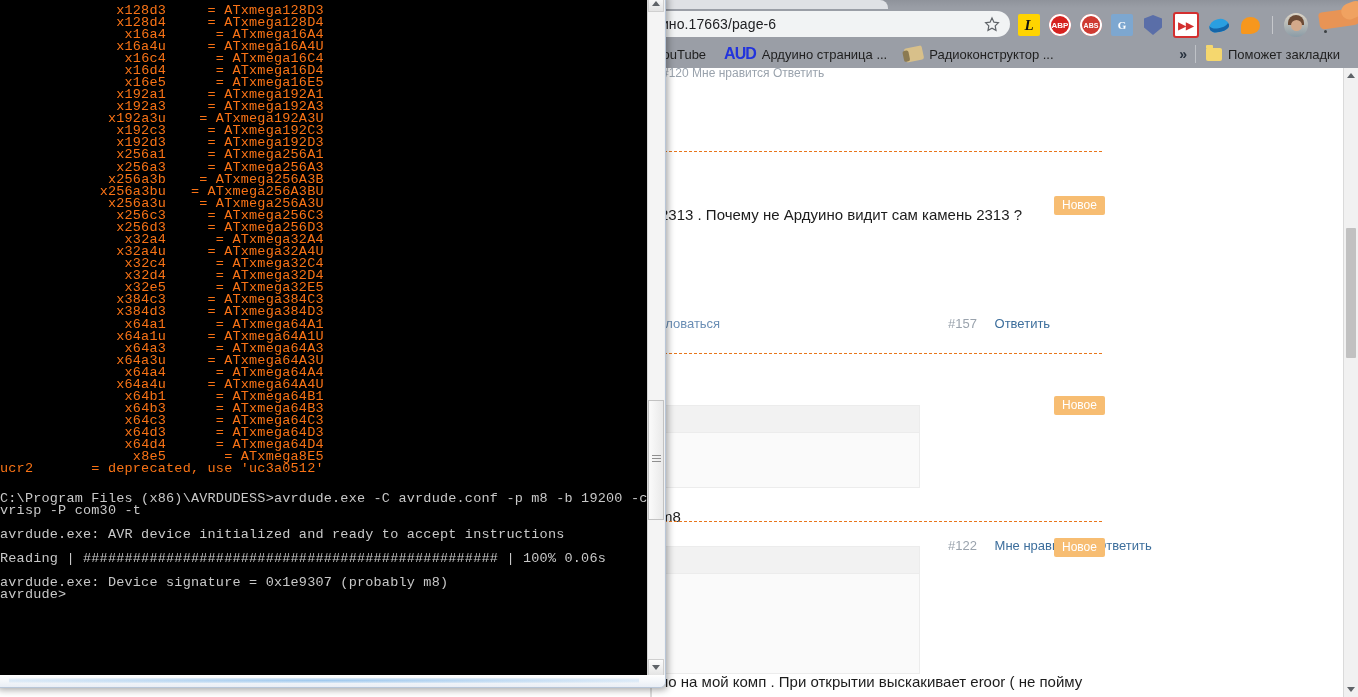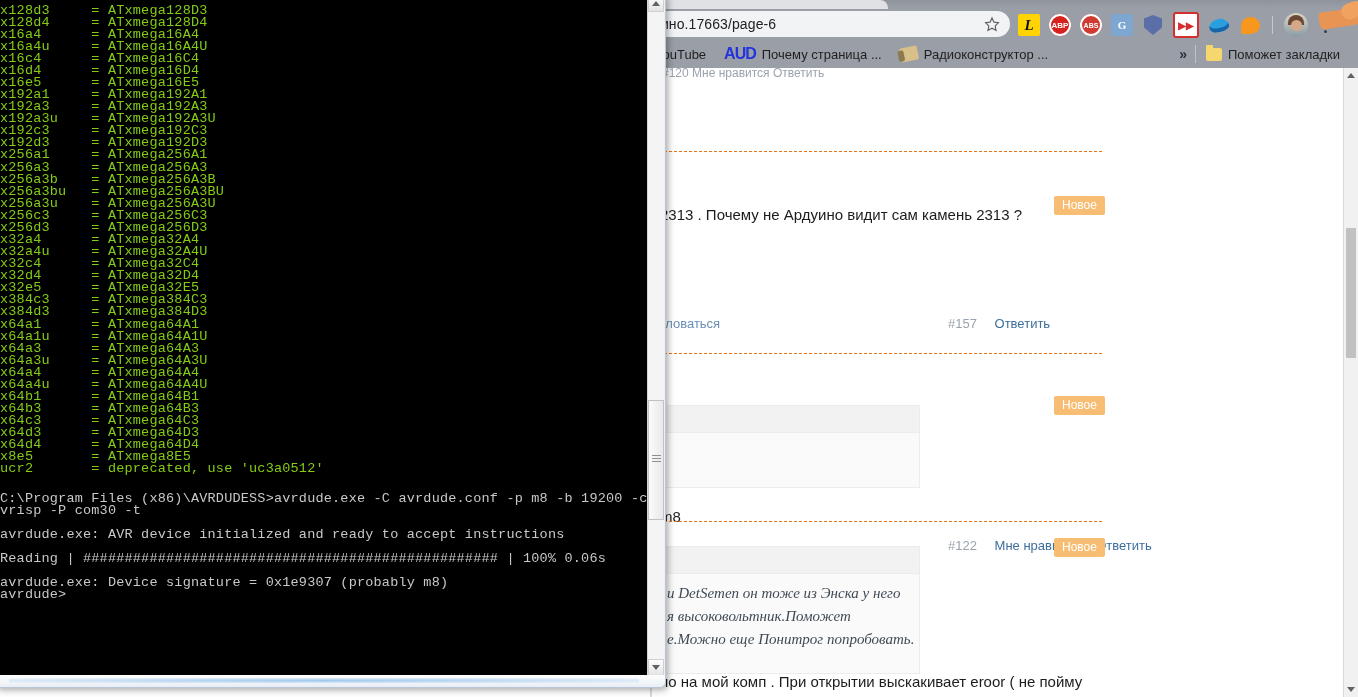--- a/index.html
+++ b/index.html
@@ -449,23 +449,24 @@
     background: #000000;
     overflow: hidden;
   }
   .console-text {
     position: absolute;
     left: 4px;
     top: -4px;
     font-family: "Liberation Mono", "DejaVu Sans Mono", monospace;
     font-size: 13.5px;
     line-height: 12.08px;
-    color: #84cc16;
+    color: #f97316;
     white-space: pre;
     letter-spacing: 0.2px;
+    text-align: right;
   }
   .console-text2 {
     position: absolute;
     left: 4px;
     top: 484px;
     font-family: "Liberation Mono", "DejaVu Sans Mono", monospace;
     font-size: 13.5px;
     line-height: 12.08px;
     color: #c8c8c8;
     white-space: pre;
@@ -582,21 +583,21 @@
         </div>
       </div>
 
       <div class="bookmark-bar">
         <div class="bm">
           <span class="bm-yt"></span>
           <span>YouTube</span>
         </div>
         <div class="bm">
           <span class="bm-aud">AUD</span>
-          <span>Почему страница ...</span>
+          <span>Ардуино страница ...</span>
         </div>
         <div class="bm">
           <span class="bm-book"></span>
           <span>Радиоконструктор ...</span>
         </div>
         <div class="bm-spacer"></div>
         <div class="chevrons">»</div>
         <div class="bm-divider"></div>
         <div class="bm">
           <span class="folder-icon"></span>
@@ -635,25 +636,20 @@
           <div class="post-footer" style="left:298px; top:470px;">
             <span class="pf-num">#122</span>
             <span class="pf-action">Мне нравится</span>
             <span class="pf-action">Ответить</span>
           </div>
 
           <div class="dashed-sep" style="top:453px;"></div>
           <div class="new-badge" style="left:404px; top:470px;">Новое</div>
           <div class="quote-box" style="left:6px; top:478px; width:264px; height:128px;">
             <div class="quote-head"></div>
-            <div class="quote-body">
-              <div>и DetSemen он тоже из Энска у него</div>
-              <div>я высоковольтник.Поможет</div>
-              <div>е.Можно еще Понитрог попробовать.</div>
-            </div>
           </div>
           <div class="bullet-dot" style="top:520px;"></div>
           <div class="bullet-dot" style="top:549px;"></div>
           <div class="bullet-dot" style="top:578px;"></div>
           <div class="bullet-dot" style="top:610px;"></div>
           <div class="post-text" style="left:10px; top:604px;">но на мой комп . При открытии выскакивает eroor ( не пойму</div>
         </div>
       </div>
     </div>
 

